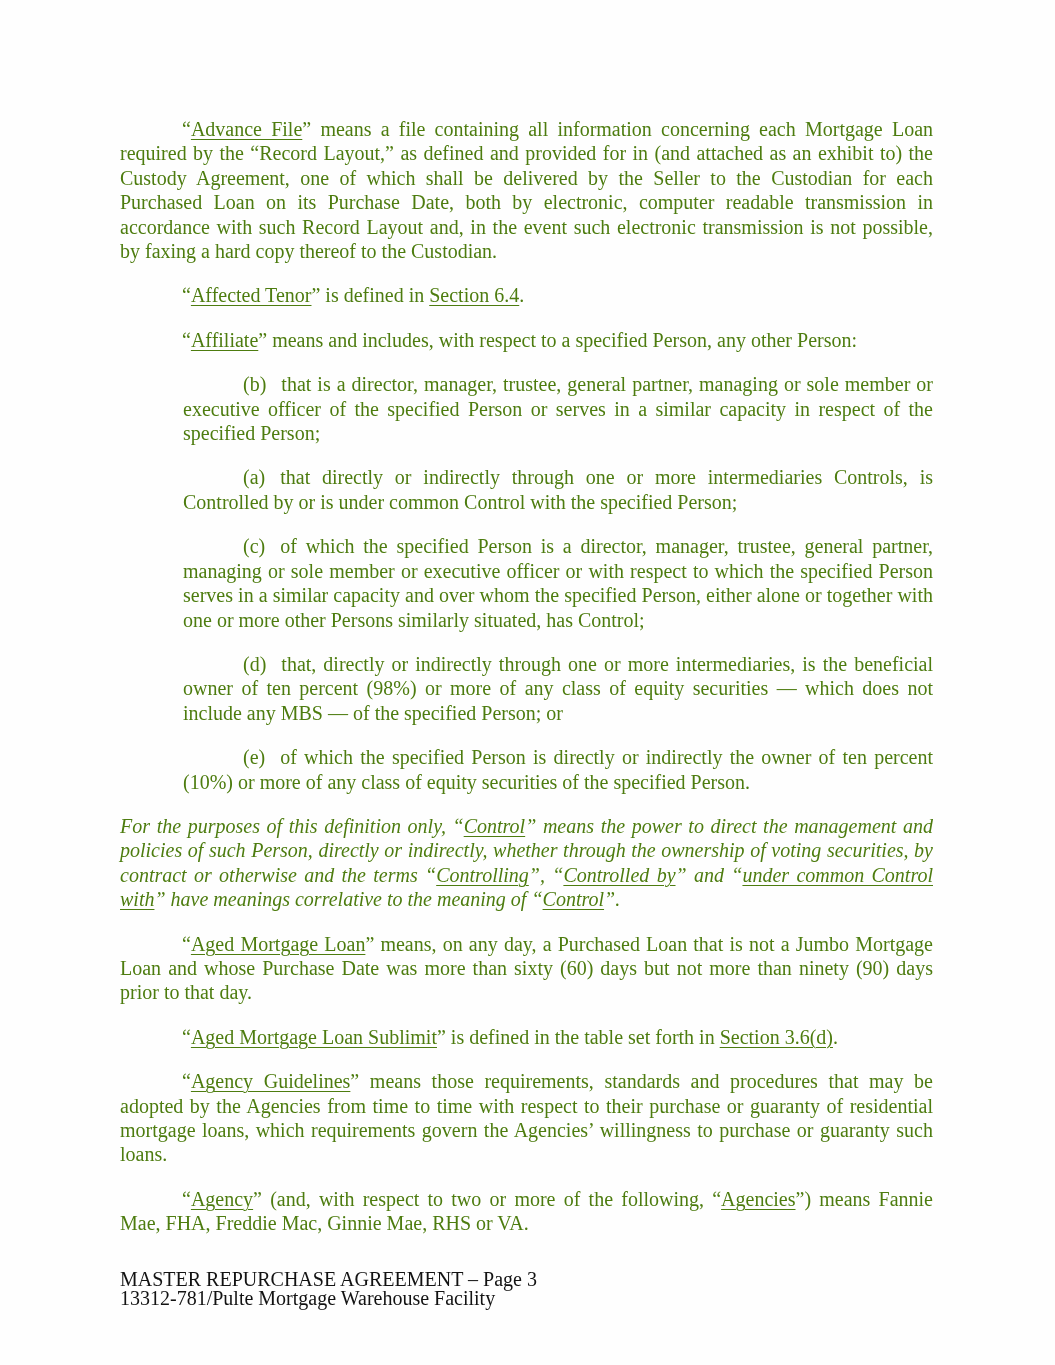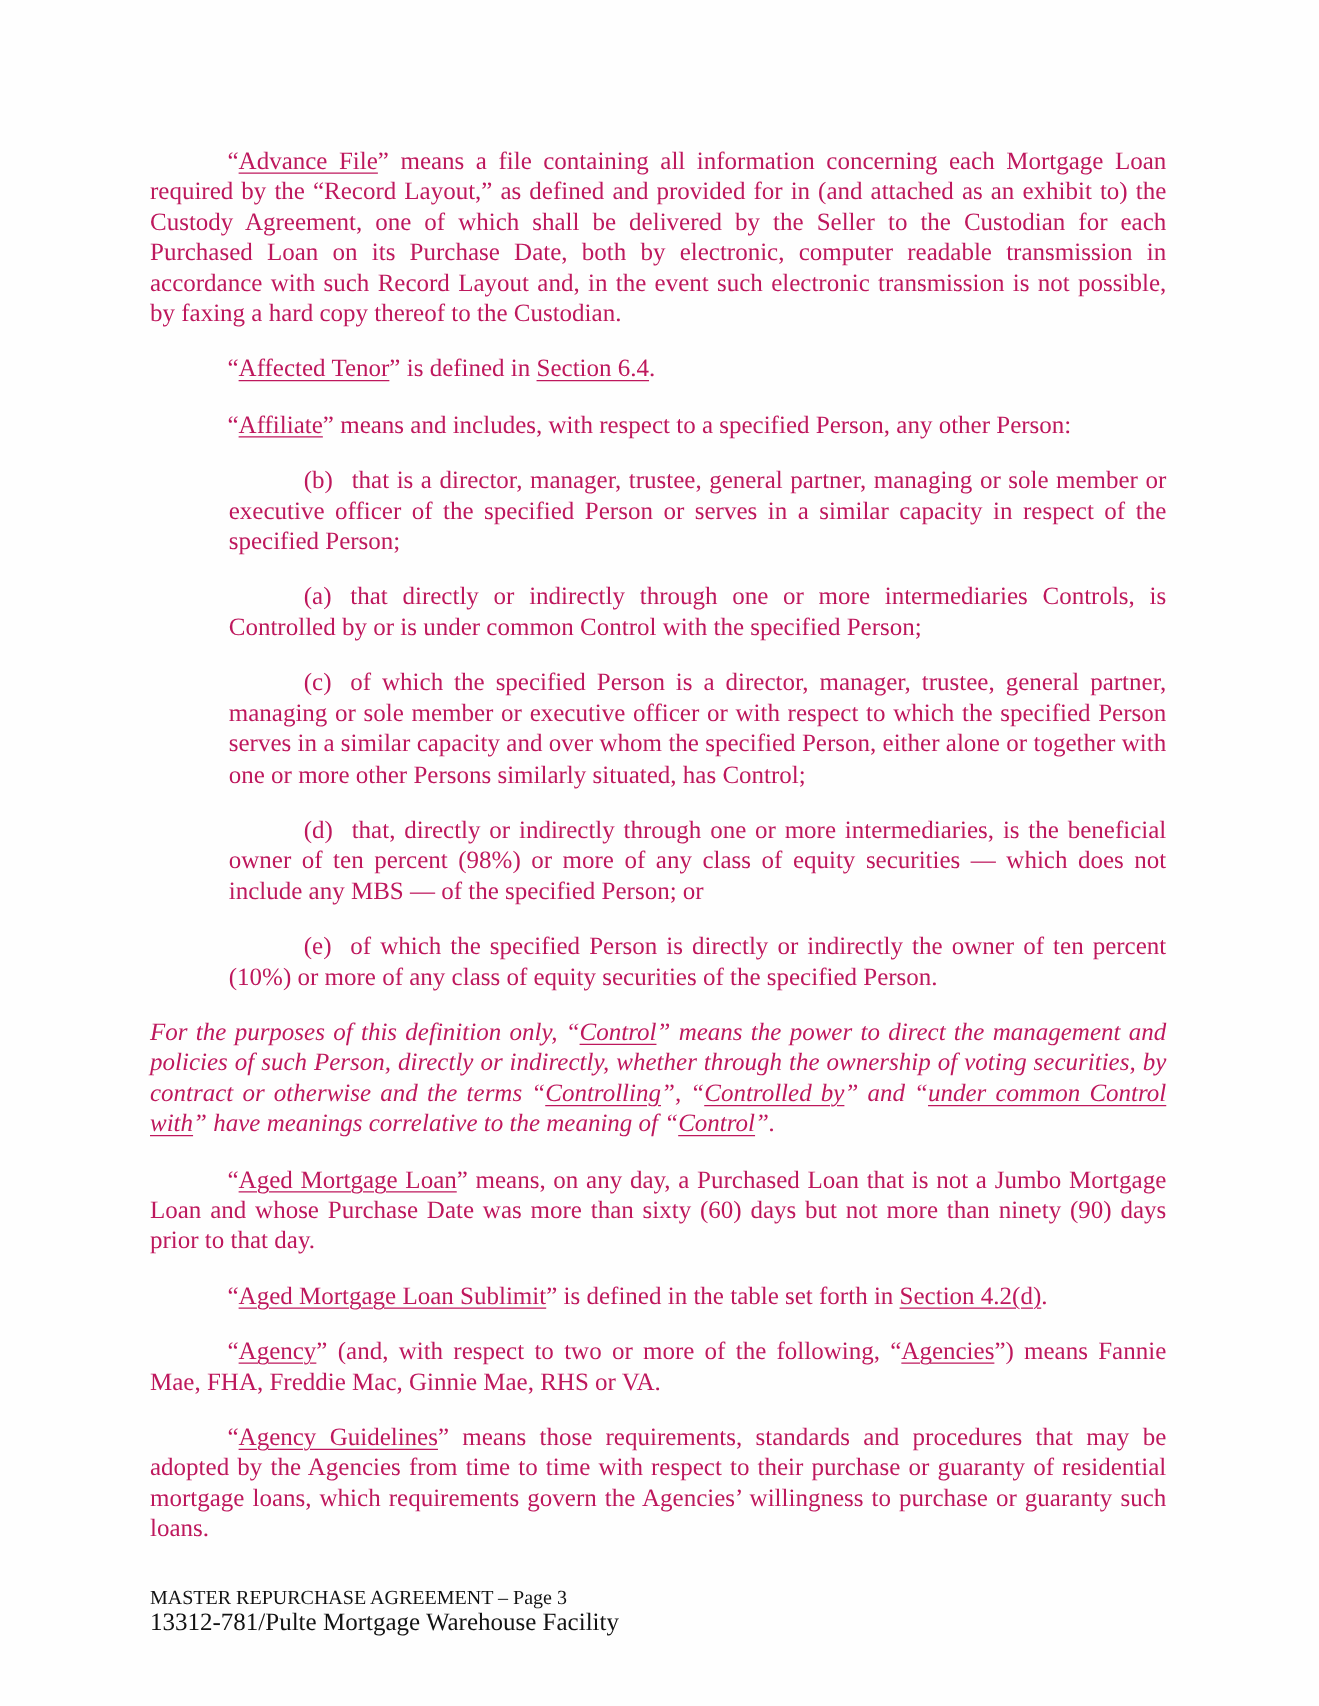--- a/index.html
+++ b/index.html
@@ -24,21 +24,21 @@
     position: absolute;
     left: 120px;
     top: 117px;
     width: 813px;
   }
   p.para {
     margin: 20px 0 0 0;
     font-size: 20px;
     line-height: 24.4px;
     text-align: justify;
-    color: #be185d;
+    color: #4d7c0f;
   }
   p.para:first-child {
     margin-top: 0;
   }
   p.indent {
     text-indent: 62px;
   }
   p.sub {
     margin-left: 63px;
     text-indent: 60px;
@@ -56,21 +56,21 @@
     display: inline-block;
     width: 15px;
   }
   .footer {
     position: absolute;
     left: 120px;
     top: 1268px;
     color: #121212;
   }
   .footer-line1 {
-    font-size: 16px;
+    font-size: 20px;
     line-height: 22px;
   }
   .footer-line2 {
     font-size: 20px;
     line-height: 17px;
   }
 </style>
 </head>
 <body>
 
@@ -79,21 +79,21 @@
       <p class="para indent"><span>“</span><span class="u">Advance File</span><span>” means a file containing all information concerning each Mortgage Loan required by the “Record Layout,” as defined and provided for in (and attached as an exhibit to) the Custody Agreement, one of which shall be delivered by the Seller to the Custodian for each Purchased Loan on its Purchase Date, both by electronic, computer readable transmission in accordance with such Record Layout and, in the event such electronic transmission is not possible, by faxing a hard copy thereof to the Custodian.</span></p>
       <p class="para indent"><span>“</span><span class="u">Affected Tenor</span><span>” is defined in </span><span class="u">Section 6.4</span><span>.</span></p>
       <p class="para indent"><span>“</span><span class="u">Affiliate</span><span>” means and includes, with respect to a specified Person, any other Person:</span></p>
       <p class="para sub"><span>(b)</span><span class="tab"></span><span>that is a director, manager, trustee, general partner, managing or sole member or executive officer of the specified Person or serves in a similar capacity in respect of the specified Person;</span></p>
       <p class="para sub"><span>(a)</span><span class="tab"></span><span>that directly or indirectly through one or more intermediaries Controls, is Controlled by or is under common Control with the specified Person;</span></p>
       <p class="para sub"><span>(c)</span><span class="tab"></span><span>of which the specified Person is a director, manager, trustee, general partner, managing or sole member or executive officer or with respect to which the specified Person serves in a similar capacity and over whom the specified Person, either alone or together with one or more other Persons similarly situated, has Control;</span></p>
       <p class="para sub"><span>(d)</span><span class="tab"></span><span>that, directly or indirectly through one or more intermediaries, is the beneficial owner of ten percent (98%) or more of any class of equity securities — which does not include any MBS — of the specified Person; or</span></p>
       <p class="para sub"><span>(e)</span><span class="tab"></span><span>of which the specified Person is directly or indirectly the owner of ten percent (10%) or more of any class of equity securities of the specified Person.</span></p>
       <p class="para flush"><span>For the purposes of this definition only, “</span><span class="u">Control</span><span>” means the power to direct the management and policies of such Person, directly or indirectly, whether through the ownership of voting securities, by contract or otherwise and the terms “</span><span class="u">Controlling</span><span>”, “</span><span class="u">Controlled by</span><span>” and “</span><span class="u">under common Control with</span><span>” have meanings correlative to the meaning of “</span><span class="u">Control</span><span>”.</span></p>
       <p class="para indent"><span>“</span><span class="u">Aged Mortgage Loan</span><span>” means, on any day, a Purchased Loan that is not a Jumbo Mortgage Loan and whose Purchase Date was more than sixty (60) days but not more than ninety (90) days prior to that day.</span></p>
-      <p class="para indent"><span>“</span><span class="u">Aged Mortgage Loan Sublimit</span><span>” is defined in the table set forth in </span><span class="u">Section 4.2(d)</span><span>.</span></p>
+      <p class="para indent"><span>“</span><span class="u">Aged Mortgage Loan Sublimit</span><span>” is defined in the table set forth in </span><span class="u">Section 3.6(d)</span><span>.</span></p>
+      <p class="para indent"><span>“</span><span class="u">Agency Guidelines</span><span>” means those requirements, standards and procedures that may be adopted by the Agencies from time to time with respect to their purchase or guaranty of residential mortgage loans, which requirements govern the Agencies’ willingness to purchase or guaranty such loans.</span></p>
       <p class="para indent"><span>“</span><span class="u">Agency</span><span>” (and, with respect to two or more of the following, “</span><span class="u">Agencies</span><span>”) means Fannie Mae, FHA, Freddie Mac, Ginnie Mae, RHS or VA.</span></p>
-      <p class="para indent"><span>“</span><span class="u">Agency Guidelines</span><span>” means those requirements, standards and procedures that may be adopted by the Agencies from time to time with respect to their purchase or guaranty of residential mortgage loans, which requirements govern the Agencies’ willingness to purchase or guaranty such loans.</span></p>
     </div>
   <div class="footer">
     <div class="footer-line1">MASTER REPURCHASE AGREEMENT – Page 3</div>
     <div class="footer-line2">13312-781/Pulte Mortgage Warehouse Facility</div>
   </div>
 </div>
 
 </body></html>

